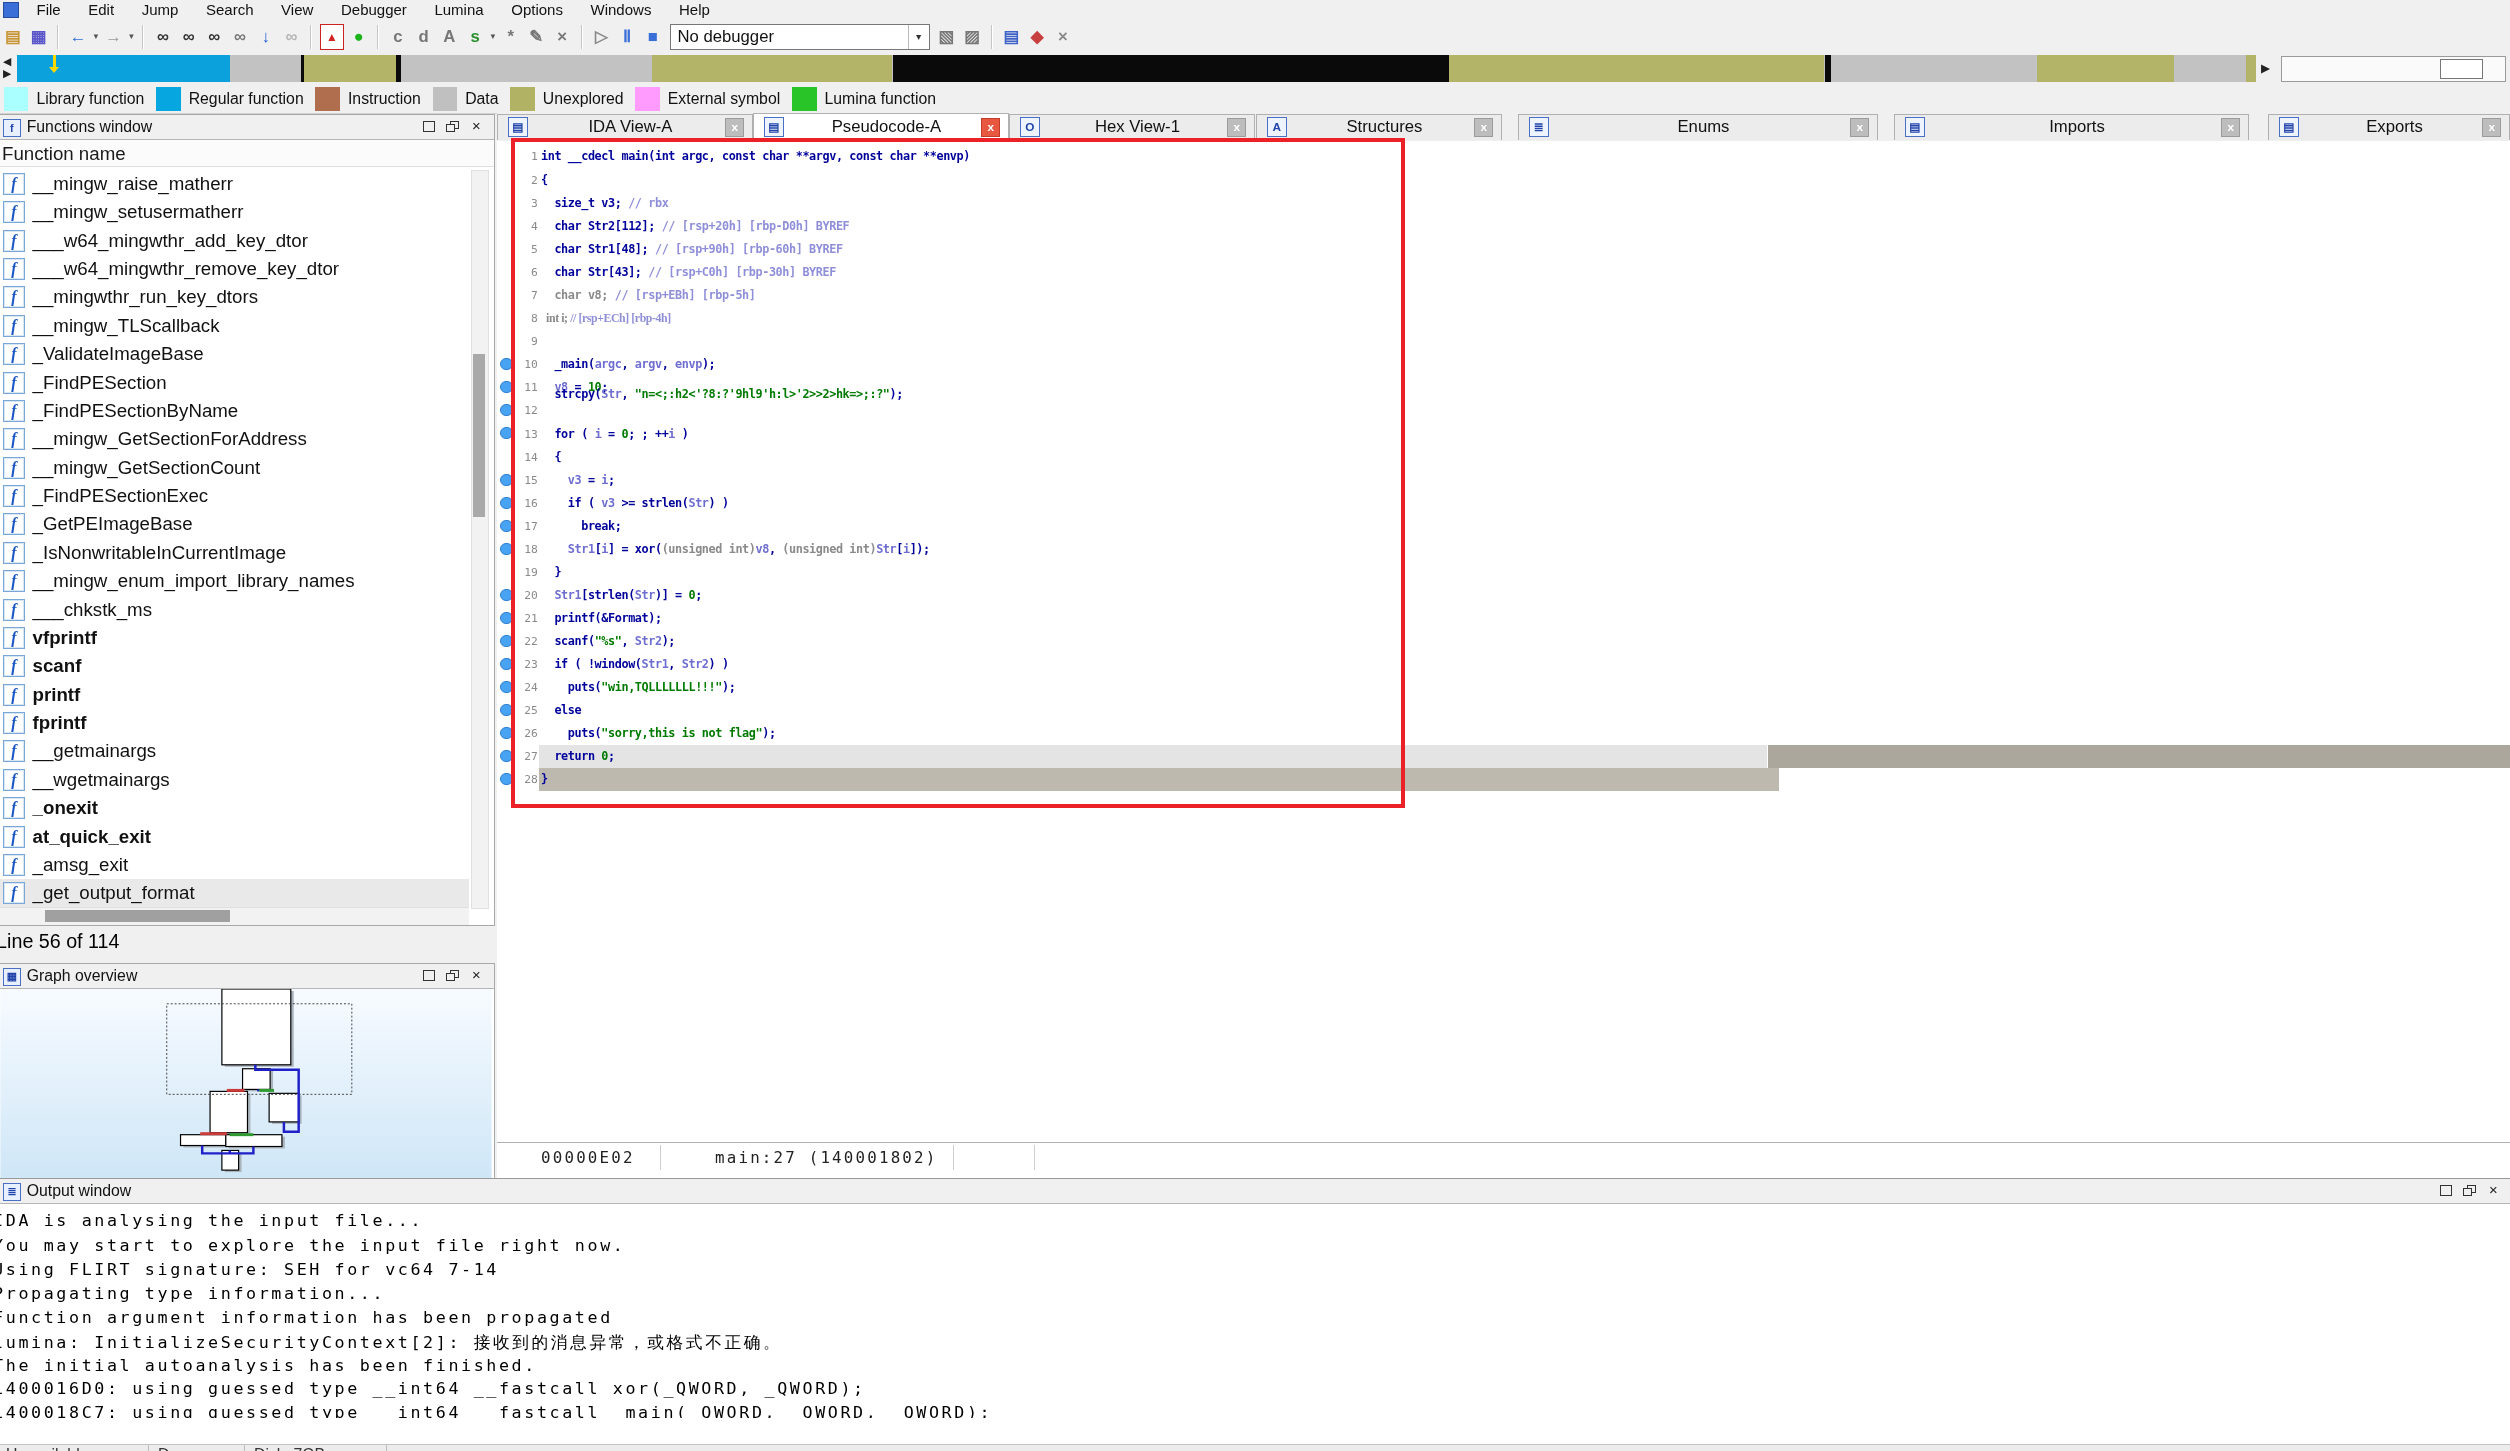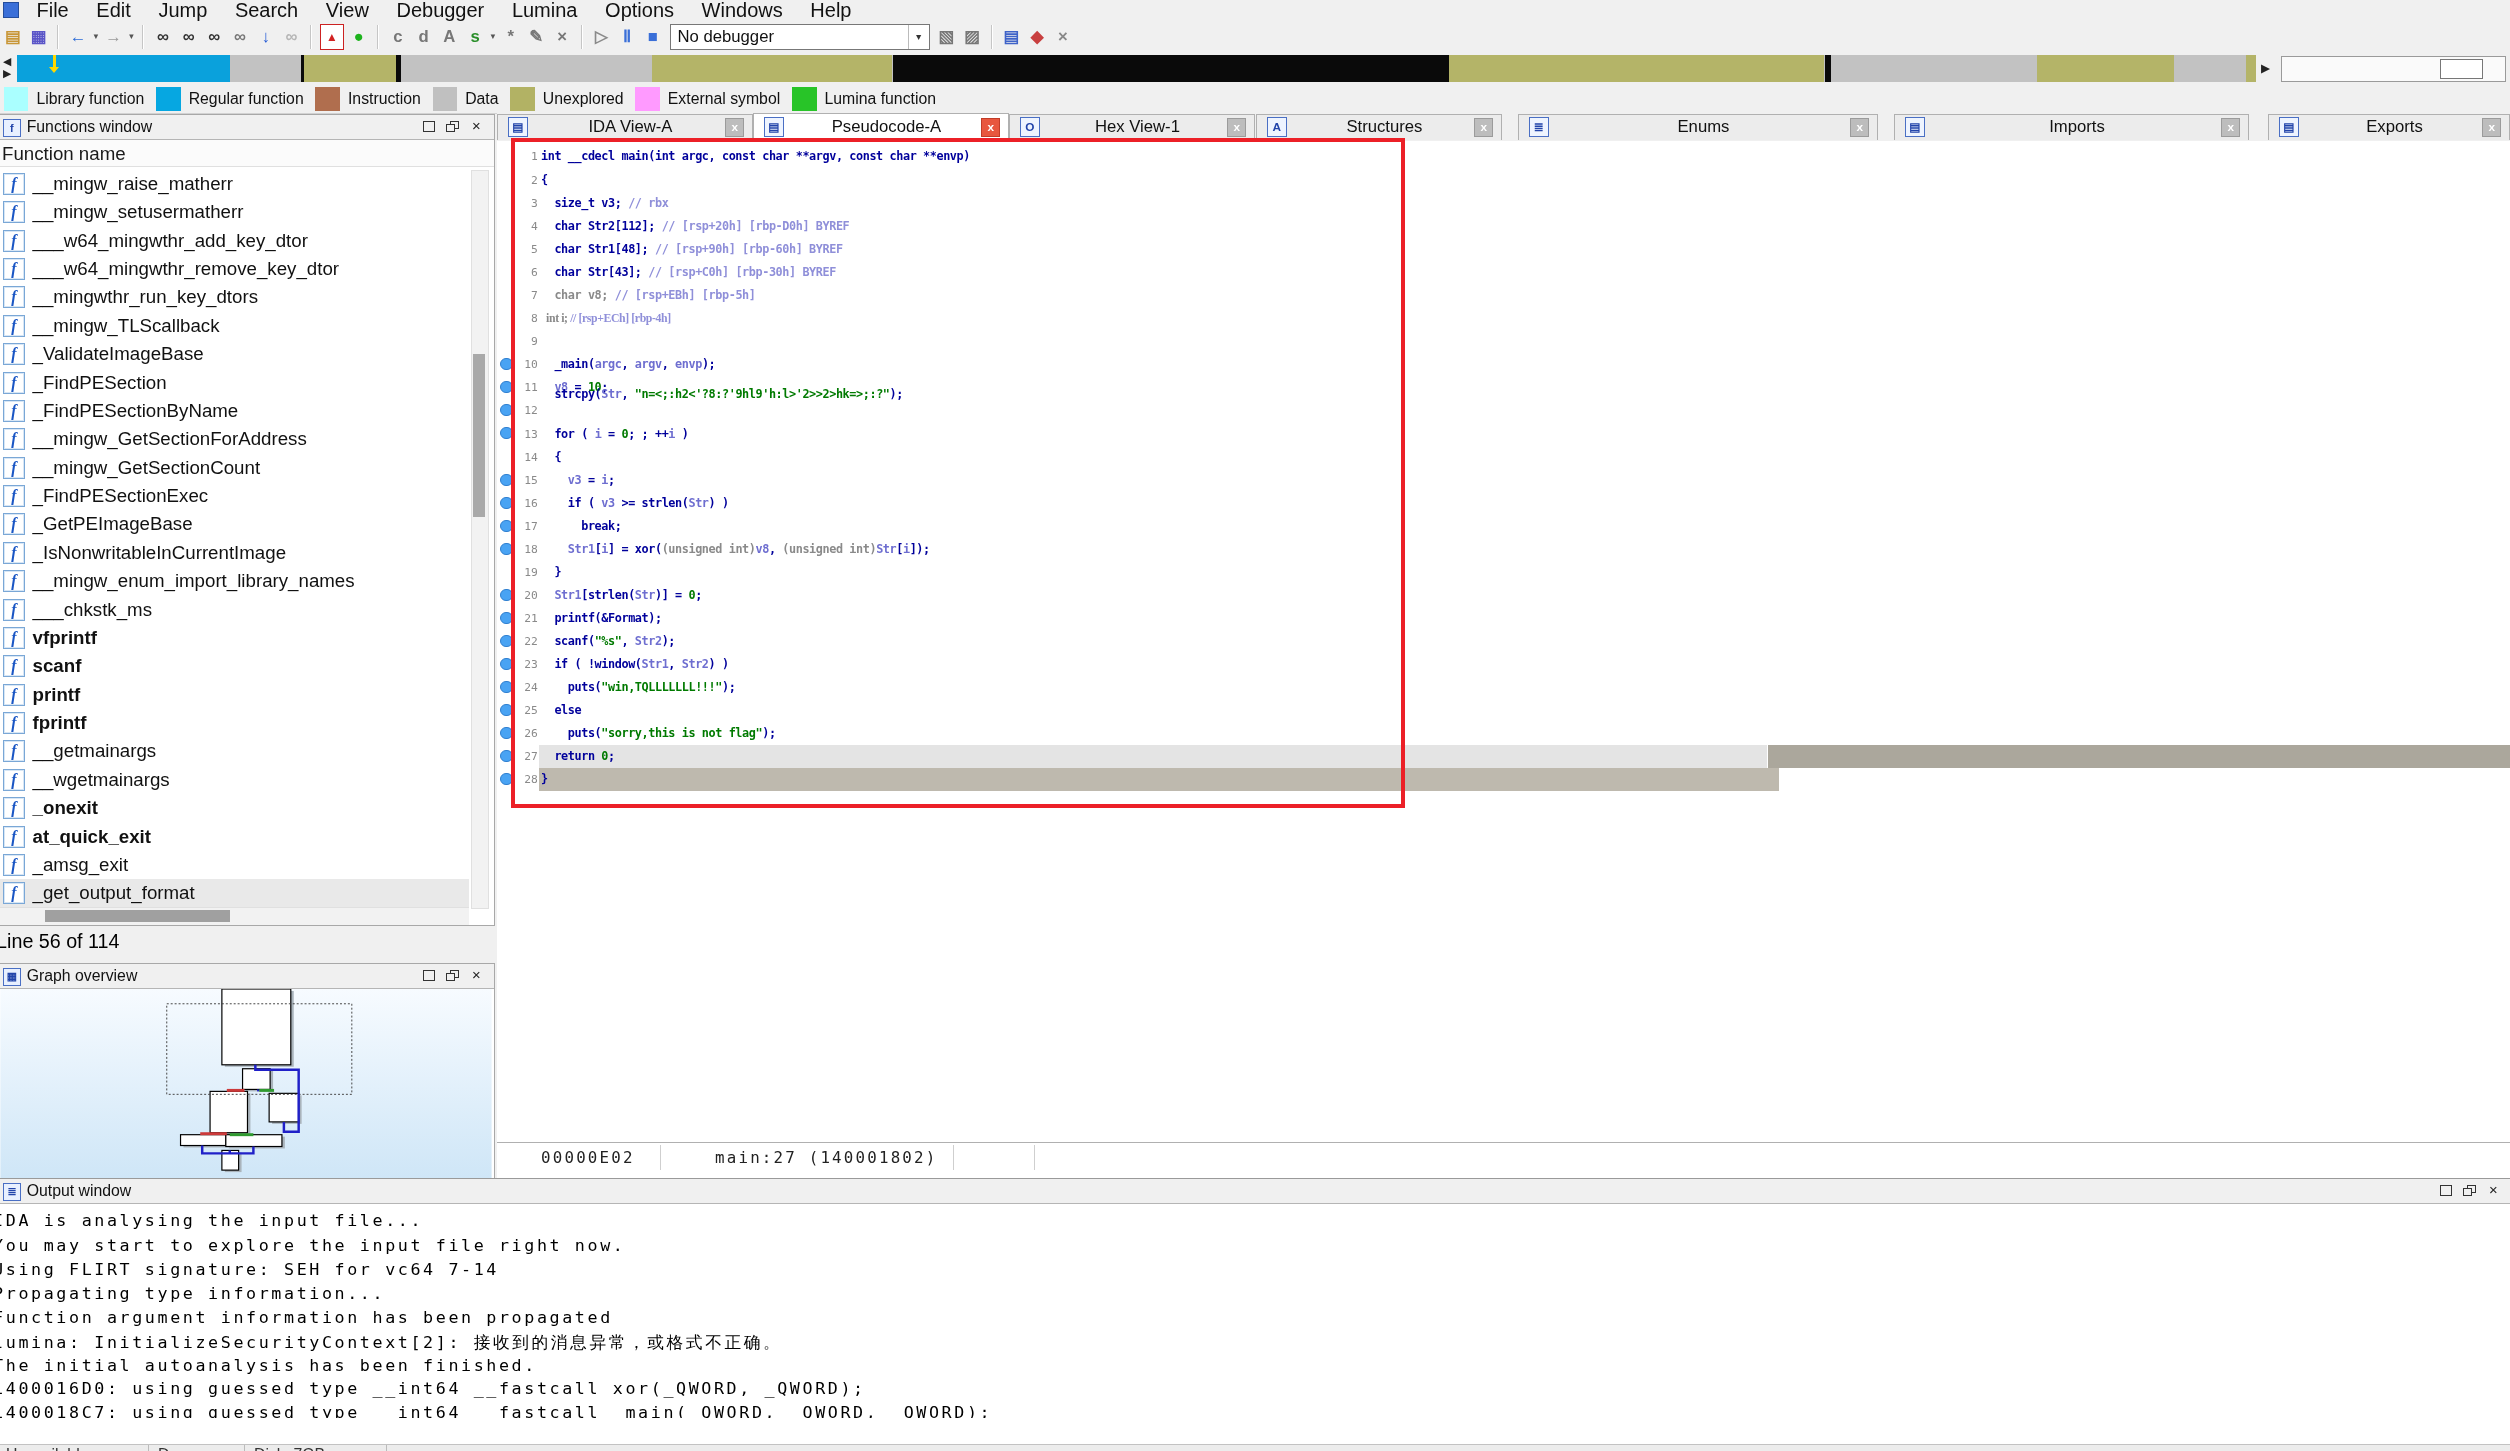--- a/index.html
+++ b/index.html
@@ -1,21 +1,21 @@
 <!DOCTYPE html>
 <html><head>
 <meta charset="utf-8">
 <style>
   html,body{margin:0;padding:0;background:#dcdcdc;}
   #app{position:relative;width:2511px;height:1451px;background:#f0f0f0;overflow:hidden;
        font-family:"Liberation Sans",sans-serif;color:#111;}
   
   #menubar{position:absolute;left:0;top:0;width:100%;height:20.7px;display:flex;align-items:center;background:#f0f0f0;}
   #appicon{width:13.8px;height:13.8px;margin:0 3.9px 0 3px;background:#3a6fd8;border:1px solid #234d9c;}
-  .mi{padding:0 13.8px;font-size:20px;line-height:20.7px;cursor:default;}
+  .mi{padding:0 13.8px;font-size:15px;line-height:20.7px;cursor:default;}
   
   #toolbar{position:absolute;left:0;top:20.7px;width:100%;height:32.5px;display:flex;align-items:center;background:#f0f0f0;}
   .ticon{min-width:21.7px;height:23.6px;display:flex;align-items:center;justify-content:center;
          font-size:16.7px;font-weight:bold;margin:0 2px;}
   .tsmall{min-width:9.9px;font-size:7.9px;margin:0 0;}
   .tbox{background:#fff;border:1px solid #cc2222;font-size:11.8px;width:19.7px;}
   .tsep{width:0;height:23.6px;border-left:1px solid #c6c6c6;border-right:1px solid #fff;margin:0 5.9px;}
   #dbgcombo{display:flex;align-items:center;width:258px;height:23.6px;background:#fff;border:1px solid #777;margin:0 3.9px;}
   #dbgcombo .lbl{flex:1;padding-left:6.9px;font-size:16.7px;}
   #dbgcombo .arr{width:19.7px;height:100%;border-left:1px solid #bbb;display:flex;align-items:center;justify-content:center;font-size:8.9px;color:#333;}

